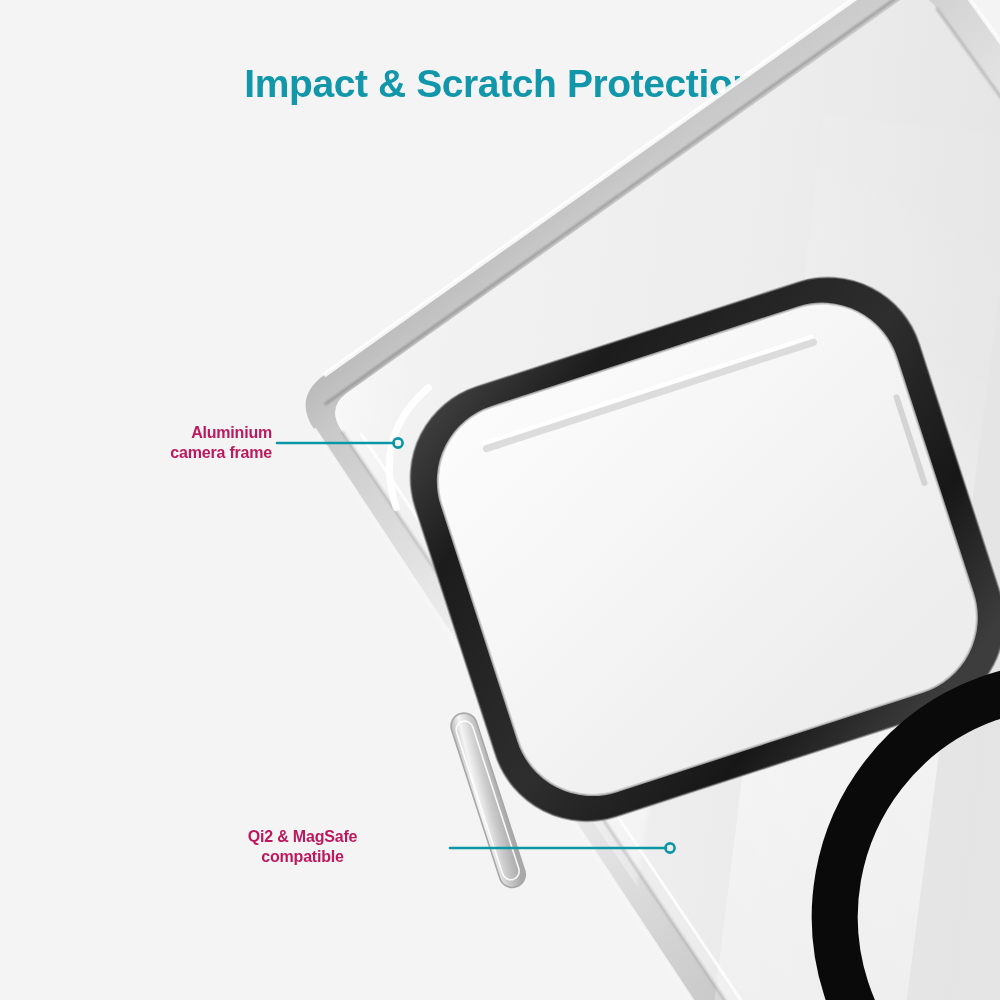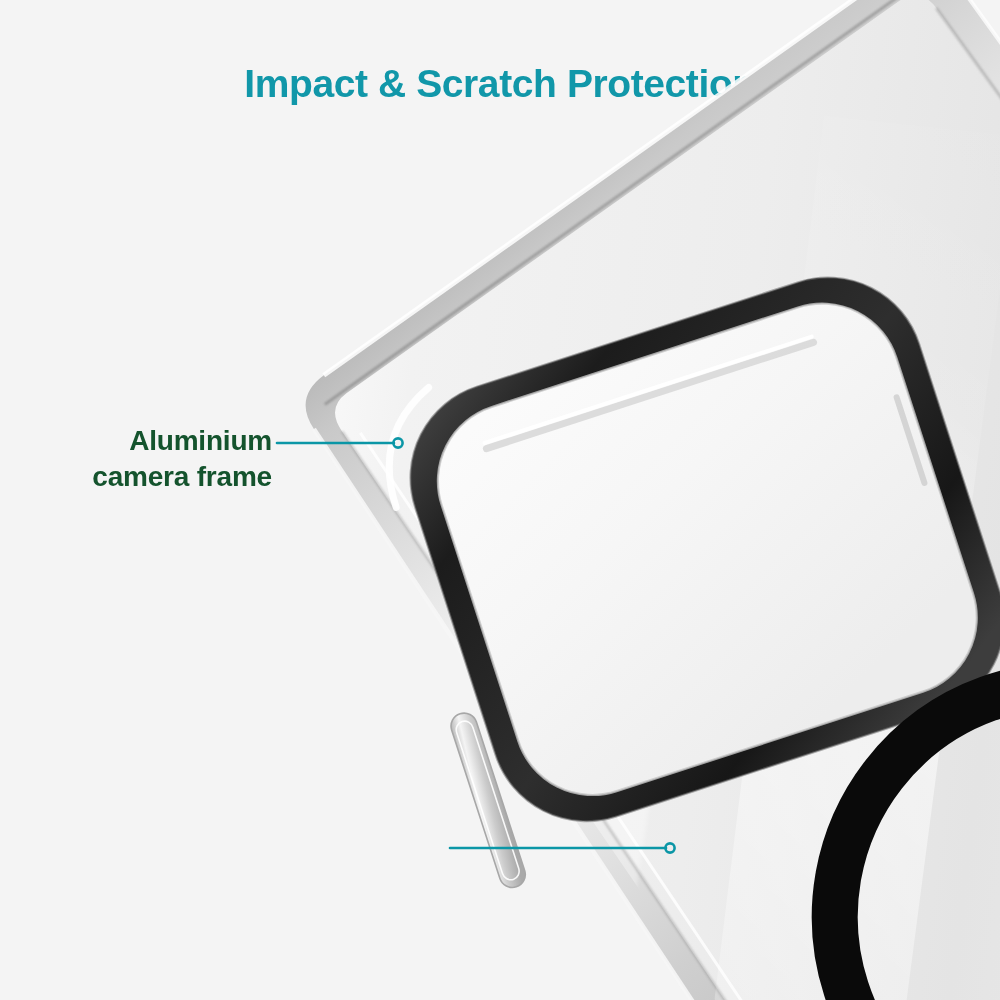--- a/index.html
+++ b/index.html
@@ -42,23 +42,23 @@
   .product-layer {
     position: absolute;
     inset: 0;
     width: 1000px;
     height: 1000px;
   }
 
   
   .callout-label {
     position: absolute;
-    font-size: 28px;
+    font-size: 16px;
     font-weight: 700;
-    color: #14532d;
+    color: #be185d;
     line-height: 1.28;
     letter-spacing: -0.2px;
     white-space: pre-line;
   }
   .callout-label.right-align { text-align: right; }
   .callout-label.center-align { text-align: center; }
 
   #callout-alu {
     left: 0px;
     top: 423px;
@@ -245,14 +245,16 @@
       <g>
         <line x1="450" y1="848" x2="666" y2="848" stroke="#0b96a6" stroke-width="2.6" stroke-linecap="round"></line>
         <circle cx="670" cy="848" r="4.6" fill="none" stroke="#0b96a6" stroke-width="2.6"></circle>
       </g>
     </svg>
   </div>
 
   <div id="callout-alu" class="callout-label right-align">Aluminium
 camera frame</div>
 
+  <div id="callout-magsafe" class="callout-label center-align">Qi2 &amp; MagSafe
+compatible</div>
 
 </div>
 
 </body></html>

